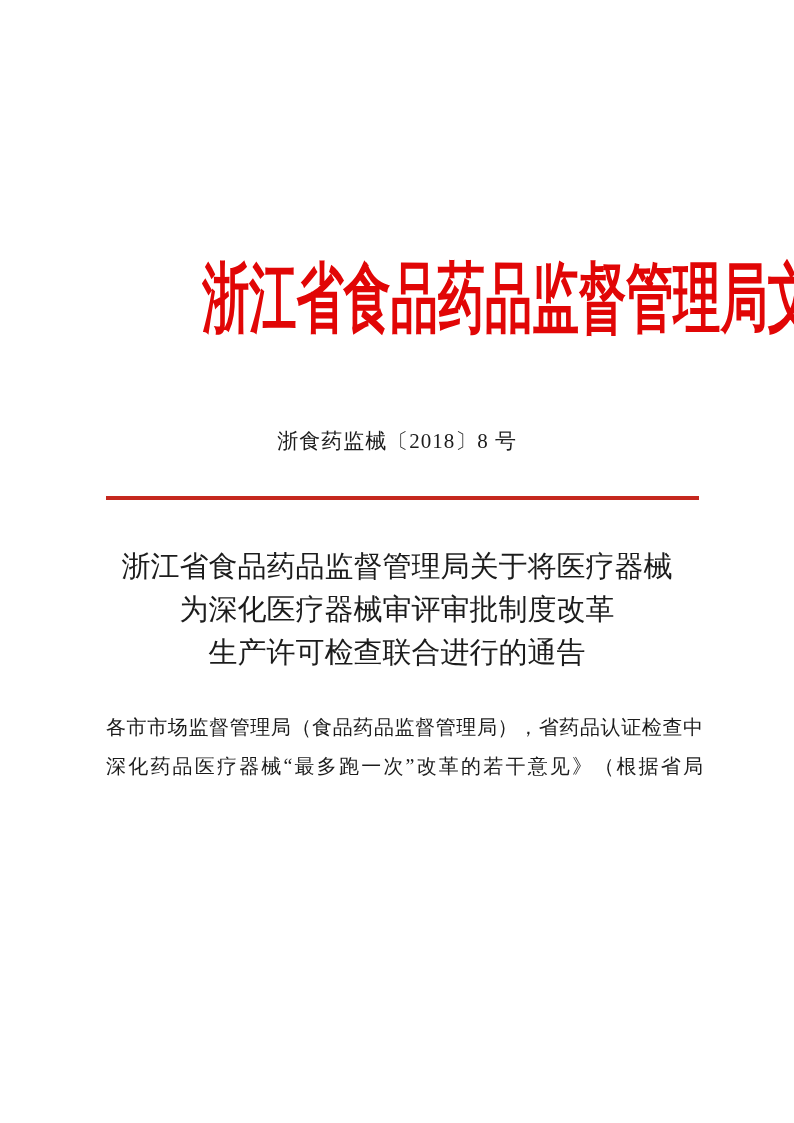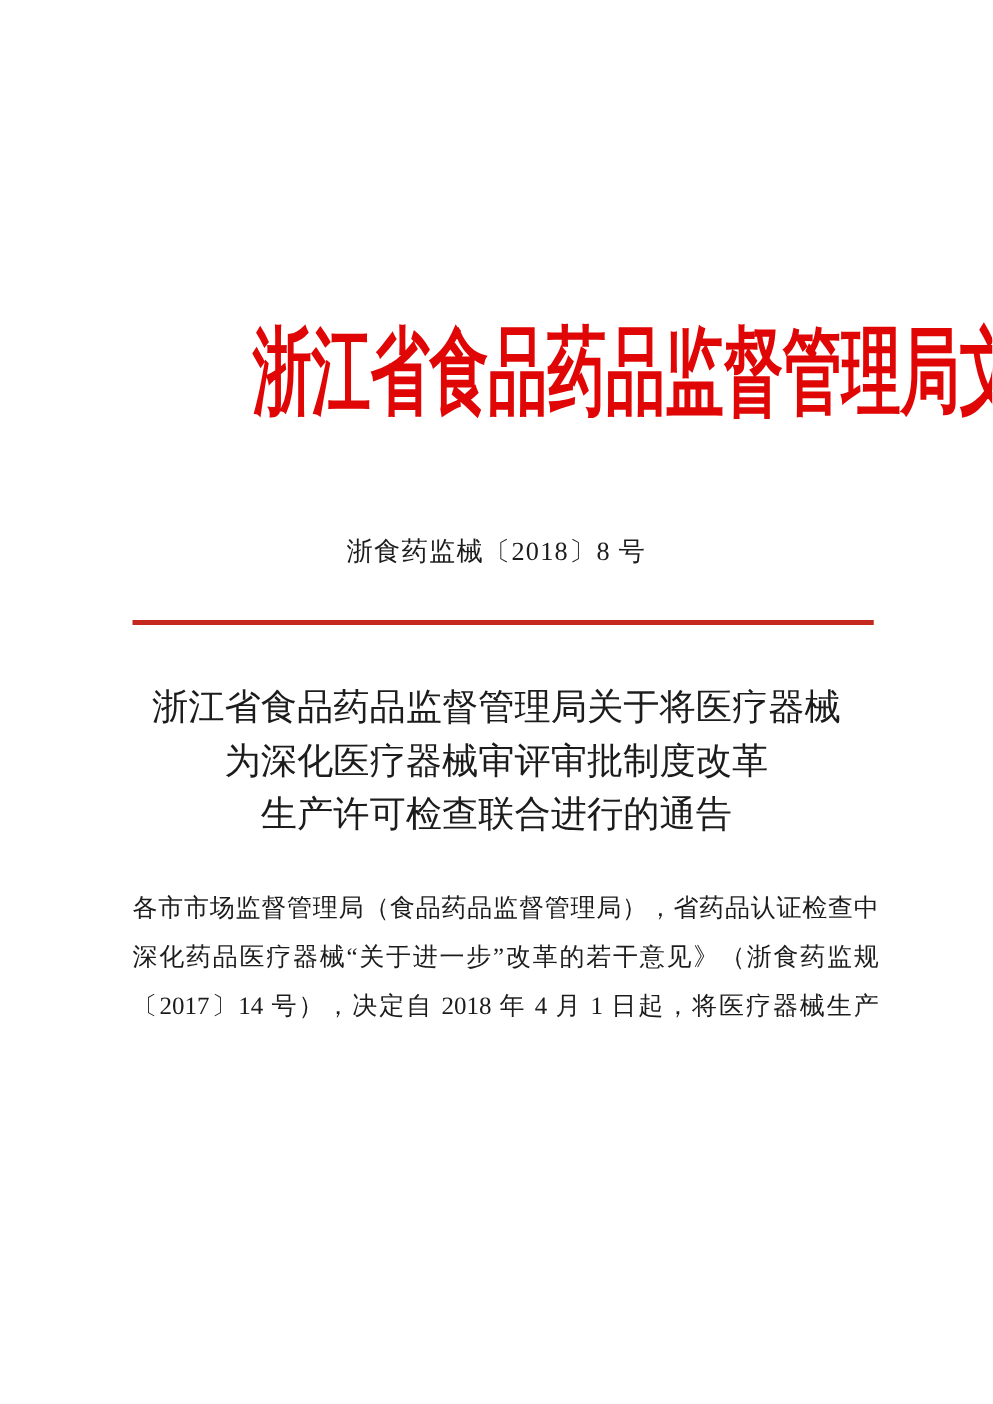--- a/index.html
+++ b/index.html
@@ -109,17 +109,16 @@
   <div class="red-line"></div>
 
   <div class="doc-title">
     <div class="title-line">浙江省食品药品监督管理局关于将医疗器械</div>
     <div class="title-line">为深化医疗器械审评审批制度改革</div>
     <div class="title-line">生产许可检查联合进行的通告</div>
   </div>
 
   <div class="body-text">
     <div class="body-line justify">各市市场监督管理局（食品药品监督管理局），省药品认证检查中</div>
-    <div class="body-line justify">深化药品医疗器械“关于进一步”改革的若干意见》（浙食药监规</div>
-    <div class="body-line justify">〔2017〕14 号），决定自 2018 年 4 月 1 日起，将医疗器械生产</div>
+    <div class="body-line justify">深化药品医疗器械“最多跑一次”改革的若干意见》（根据省局</div>
   </div>
 
 </div>
 
 </body></html>

